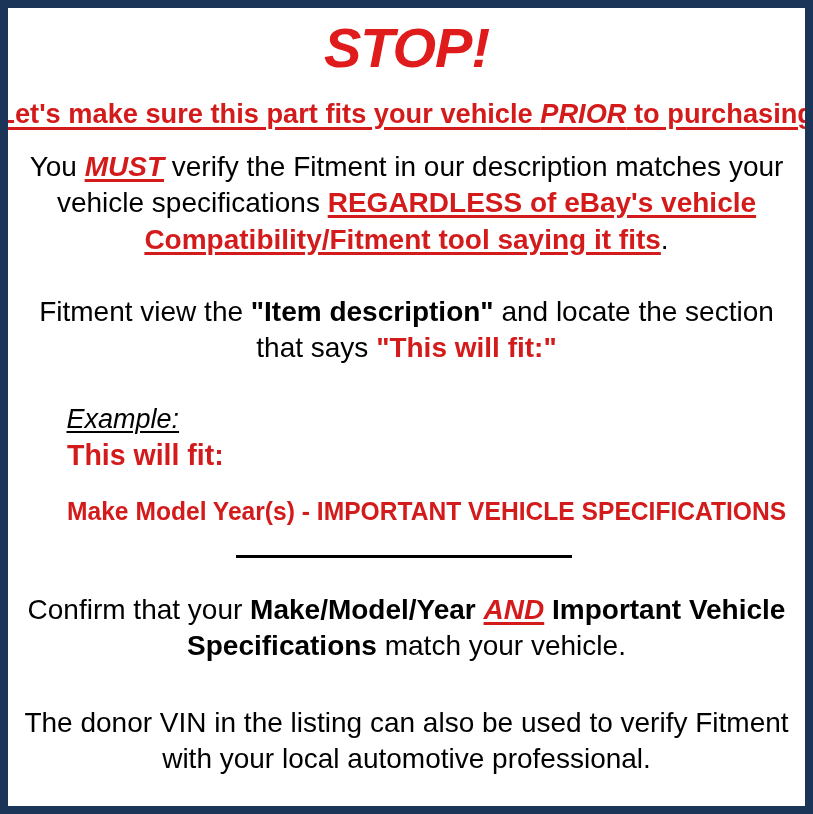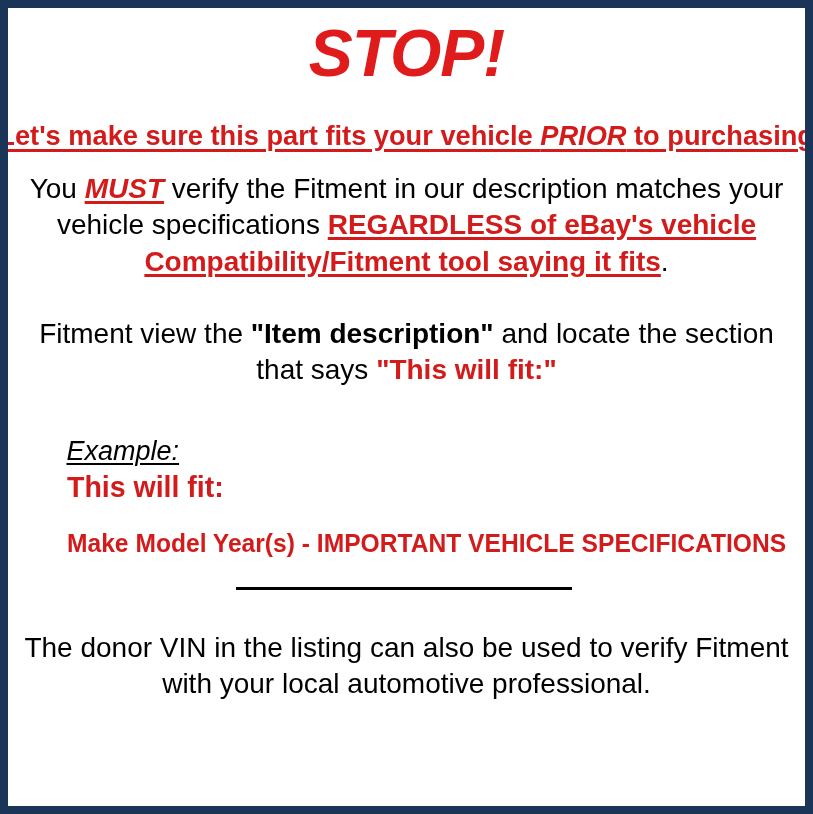--- a/index.html
+++ b/index.html
@@ -27,26 +27,26 @@
     display: flex;
     flex-direction: column;
     align-items: center;
   }
 
   
   .headline {
     color: #e01b1b;
     font-weight: bold;
     font-style: italic;
-    font-size: 66px;
+    font-size: 56px;
     line-height: 1.0;
     letter-spacing: -1px;
     text-align: center;
     margin-top: 12px;
-    margin-bottom: 12px;
+    margin-bottom: 0;
     white-space: nowrap;
   }
 
   
   .banner {
     color: #d41b1b;
     font-weight: bold;
     font-size: 28.5px;
     line-height: 1.15;
     text-align: center;
@@ -87,21 +87,21 @@
     color: #d41b1b;
     font-weight: bold;
     text-decoration: underline;
     text-decoration-thickness: 3px;
     text-underline-offset: 3px;
   }
 
   
   .example-block {
     width: 770px;
-    margin-top: 48px;
+    margin-top: 38px;
     padding-left: 45px;
     box-sizing: border-box;
     text-align: left;
   }
   .example-label {
     color: #000000;
     font-size: 27px;
     font-style: italic;
     text-decoration: underline;
     text-decoration-thickness: 2px;
@@ -165,17 +165,20 @@
     <div class="example-block">
       <div class="example-label">Example:</div>
       <div class="will-fit">This will fit:</div>
       <div class="spec-line">Make Model Year(s) - IMPORTANT VEHICLE SPECIFICATIONS</div>
     </div>
 
     <div class="divider-wrap">
       <div class="divider"></div>
     </div>
 
+    <p class="para confirm">
+      <span>Confirm that your </span><span class="bold">Make/Model/Year</span>&nbsp;<span class="red-bi-u">AND</span>&nbsp;<span class="bold">Important Vehicle Specifications</span><span> match your vehicle.</span>
+    </p>
 
     <p class="para vin">The donor VIN in the listing can also be used to verify Fitment with your local automotive professional.</p>
 
   </div>
 </div>
 
 </body></html>

